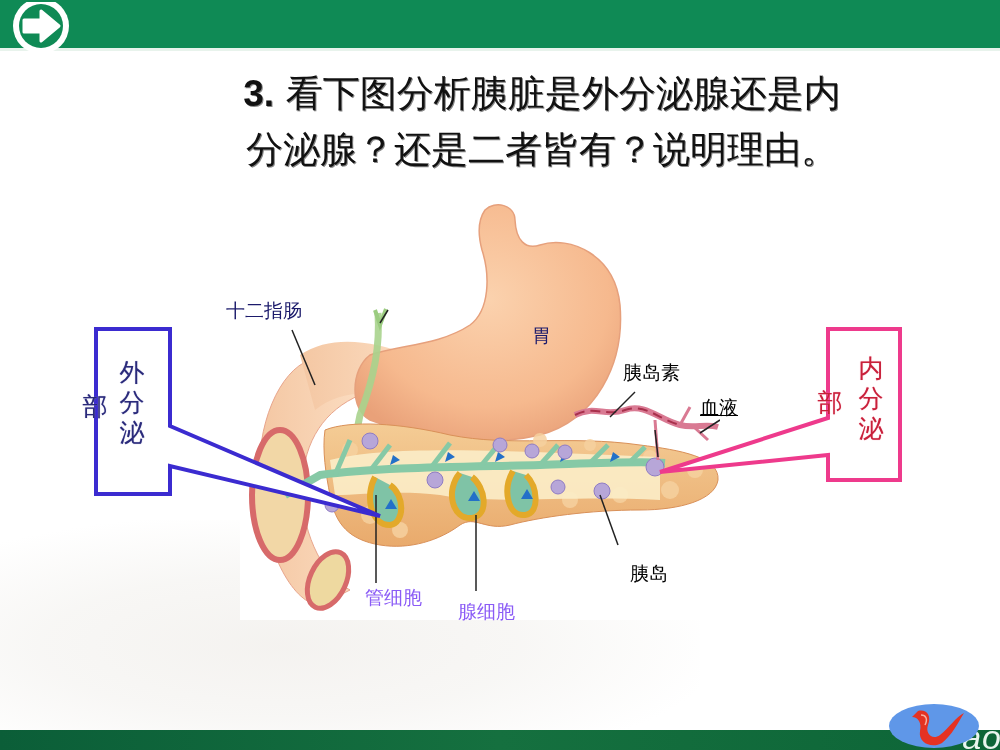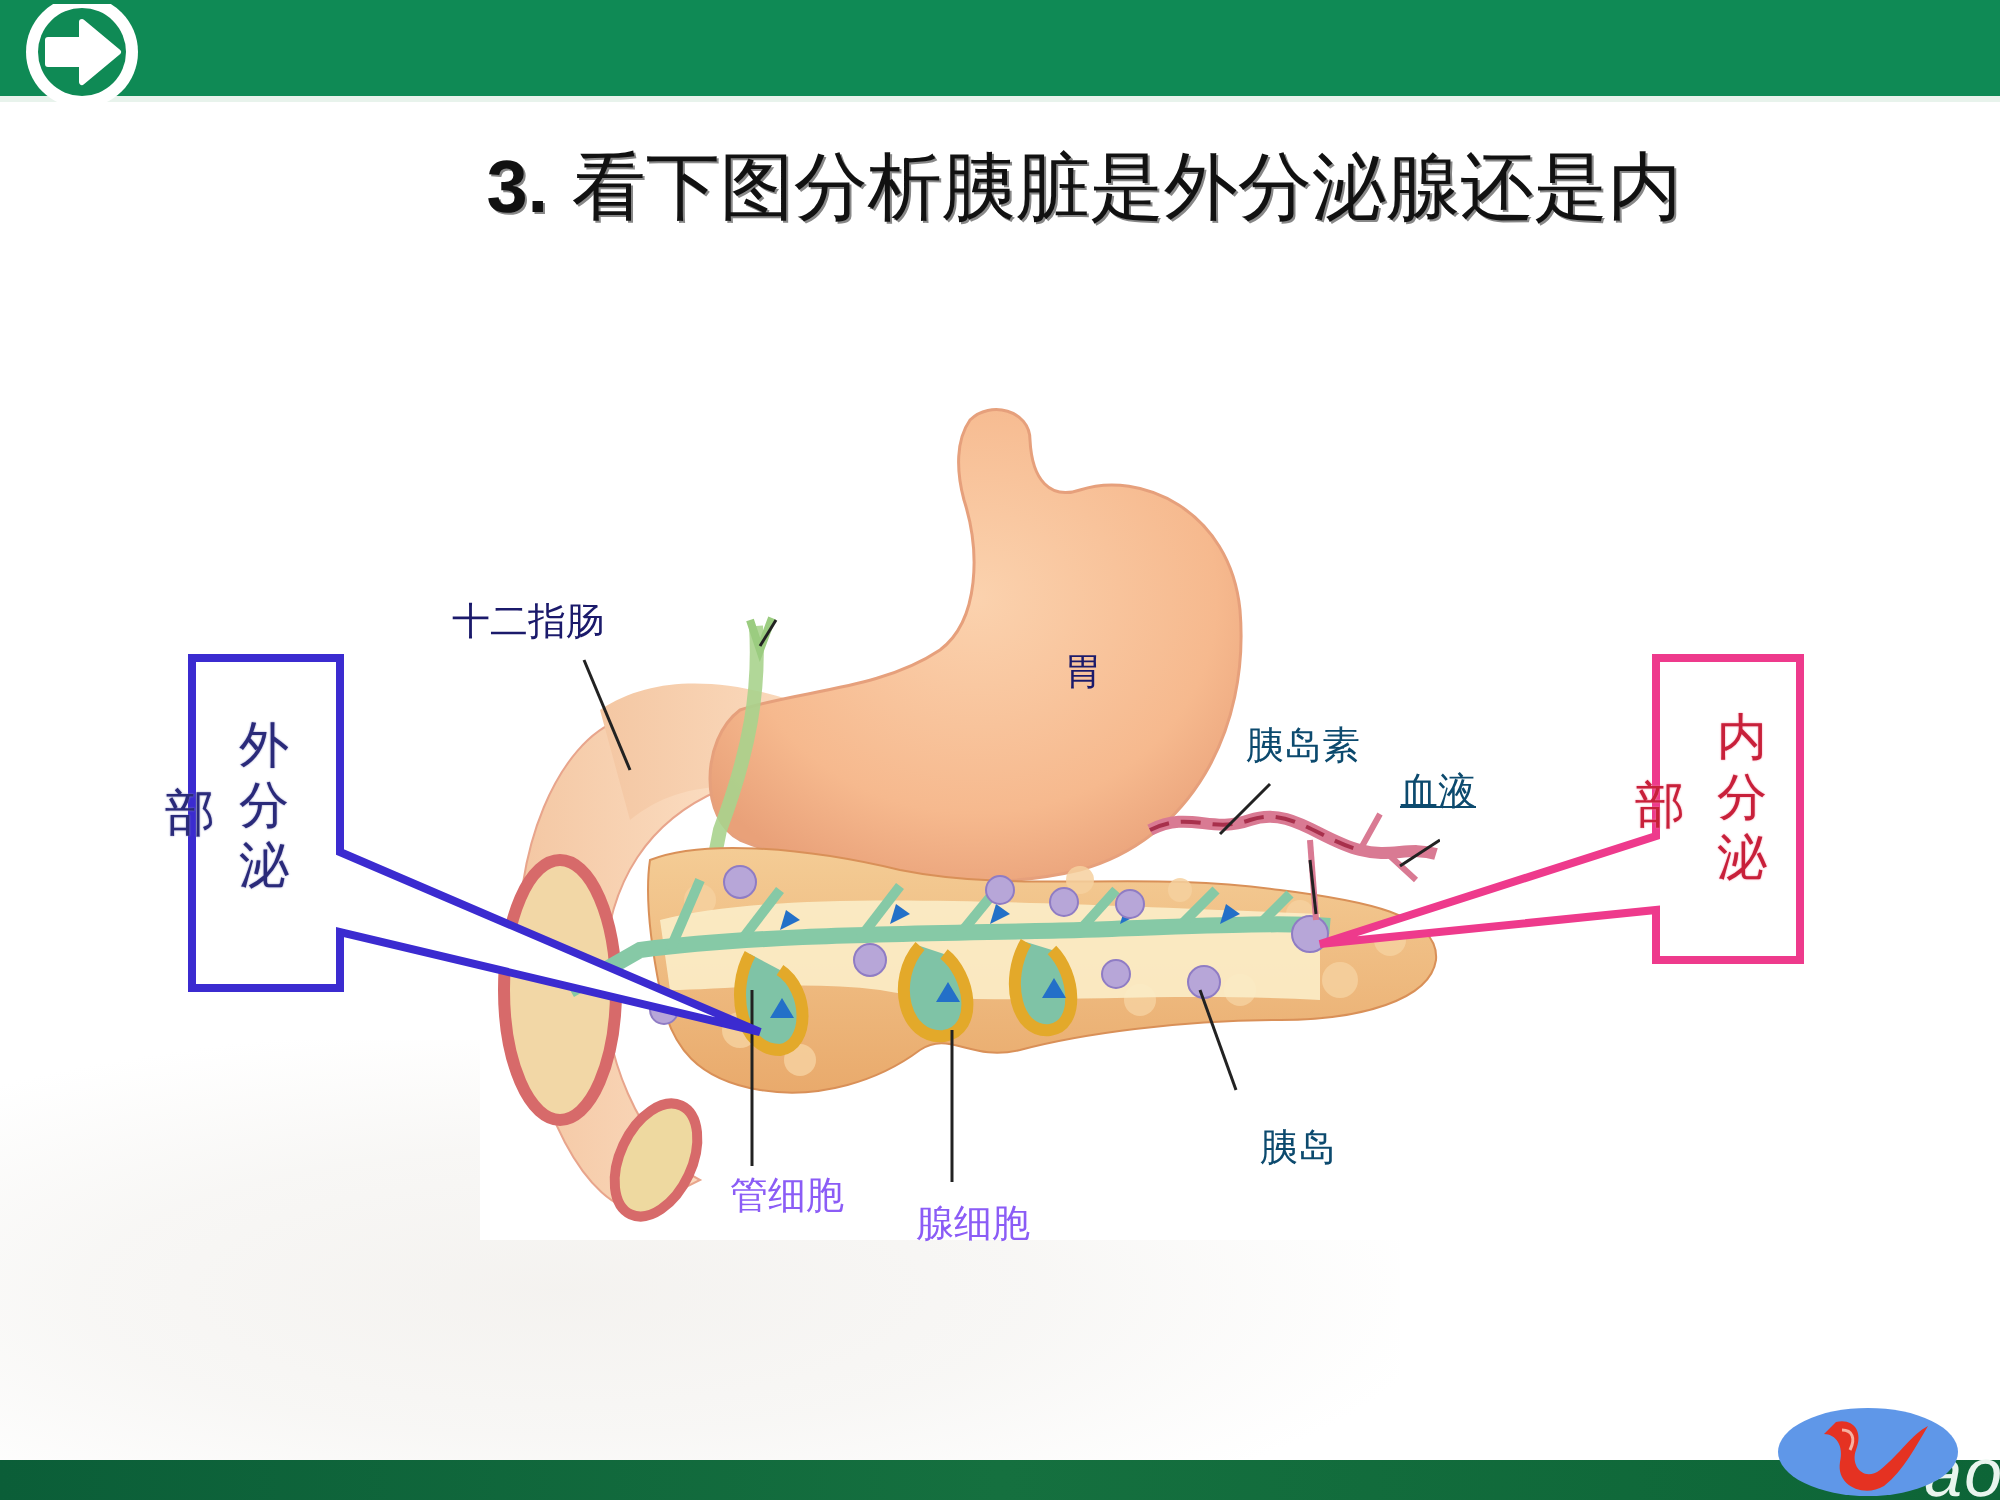--- a/index.html
+++ b/index.html
@@ -11,21 +11,21 @@
   .bottombar{position:absolute;left:0;top:730px;width:1000px;height:20px;background:linear-gradient(90deg,#0b5e38 0%,#15703f 50%,#0d6537 100%);}
   .bottom-text{position:absolute;right:-2px;top:722px;font-family:"Liberation Sans",sans-serif;font-size:34px;font-style:italic;color:#e9f5ee;letter-spacing:1px;line-height:30px;}
   .logo{position:absolute;left:888px;top:703px;width:92px;height:46px;}
   .title{position:absolute;left:172px;top:66px;width:740px;font-family:"DejaVu Sans",sans-serif;font-size:37px;line-height:56px;color:#111;font-weight:normal;
     text-shadow:1px 1px 0 #888;text-align:center;}
   .title .num{font-family:"Liberation Sans",sans-serif;font-weight:bold;}
   .diagram{position:absolute;left:240px;top:195px;width:480px;height:425px;}
   .label{position:absolute;font-family:"DejaVu Sans",sans-serif;font-size:19px;white-space:nowrap;}
   .navy{color:#1b1a6b;}
   .blue{color:#8b5cf6;}
-  .pink{color:#0c4a6e;}
+  .pink{color:#000000;}
   .vbox-text{position:absolute;font-family:"DejaVu Serif",serif;font-size:25px;line-height:30px;width:30px;text-align:center;}
   .ext{color:#2a2a7a;text-shadow:0 0 1px #8888c0;}
   .int{color:#c8203a;text-shadow:0 0 1px #f08aa0;}
   svg.overlay{position:absolute;left:0;top:0;}
 </style>
 </head>
 <body>
 
 <div class="topbar"></div>
 <div class="topbar-line"></div>
@@ -35,20 +35,21 @@
     <circle cx="33" cy="24" r="28" fill="#ffffff"></circle>
     <circle cx="33" cy="24" r="22" fill="#0f8a55"></circle>
     <path d="M16 18 H33 V9 L51 24 L33 39 V30 H16 Z" fill="#ffffff" stroke="#ffffff" stroke-width="3" stroke-linejoin="round"></path>
   </svg>
 </div>
 
 <div class="bg-book"></div>
 
 <div class="title">
   <div><span class="num">3.</span> <span>看下图分析胰脏是外分泌腺还是内</span></div>
+  <div>分泌腺？还是二者皆有？说明理由。</div>
 </div>
 
 <div class="diagram">
   <svg width="480" height="425" viewBox="0 0 480 425">
     <defs>
       <radialGradient id="stom" cx="50%" cy="40%" r="65%">
         <stop offset="0%" stop-color="#fbd2ae"></stop>
         <stop offset="70%" stop-color="#f6b98e"></stop>
         <stop offset="100%" stop-color="#e9a179"></stop>
       </radialGradient>
@@ -148,21 +149,21 @@
       <line x1="236" y1="320" x2="236" y2="396"></line>
       <line x1="360" y1="300" x2="378" y2="350"></line>
       <line x1="415" y1="235" x2="418" y2="262"></line>
     </g>
   </svg>
 
   
   <div class="label navy" style="left:-14px;top:103px;">十二指肠</div>
   <div class="label navy" style="left:292px;top:128px;">胃</div>
   <div class="label pink" style="left:383px;top:165px;">胰岛素</div>
-  <div class="label pink" style="left:460px;top:188px;text-decoration:underline;">血液</div>
+  <div class="label pink" style="left:460px;top:200px;text-decoration:underline;">血液</div>
   <div class="label blue" style="left:125px;top:390px;">管细胞</div>
   <div class="label blue" style="left:218px;top:404px;">腺细胞</div>
   <div class="label pink" style="left:390px;top:366px;">胰岛</div>
 </div>
 
 <svg class="overlay" width="1000" height="750" viewBox="0 0 1000 750">
 
   <path d="M96 329 L170 329 L170 426 L380 516 L170 466 L170 494 L96 494 Z" fill="#ffffff" stroke="#3b2bd0" stroke-width="4" stroke-linejoin="miter"></path>
 
   <path d="M828 329 L900 329 L900 480 L828 480 L828 455 L660 472 L828 418 Z" fill="#ffffff" stroke="#ee3a8c" stroke-width="4" stroke-linejoin="miter"></path>

